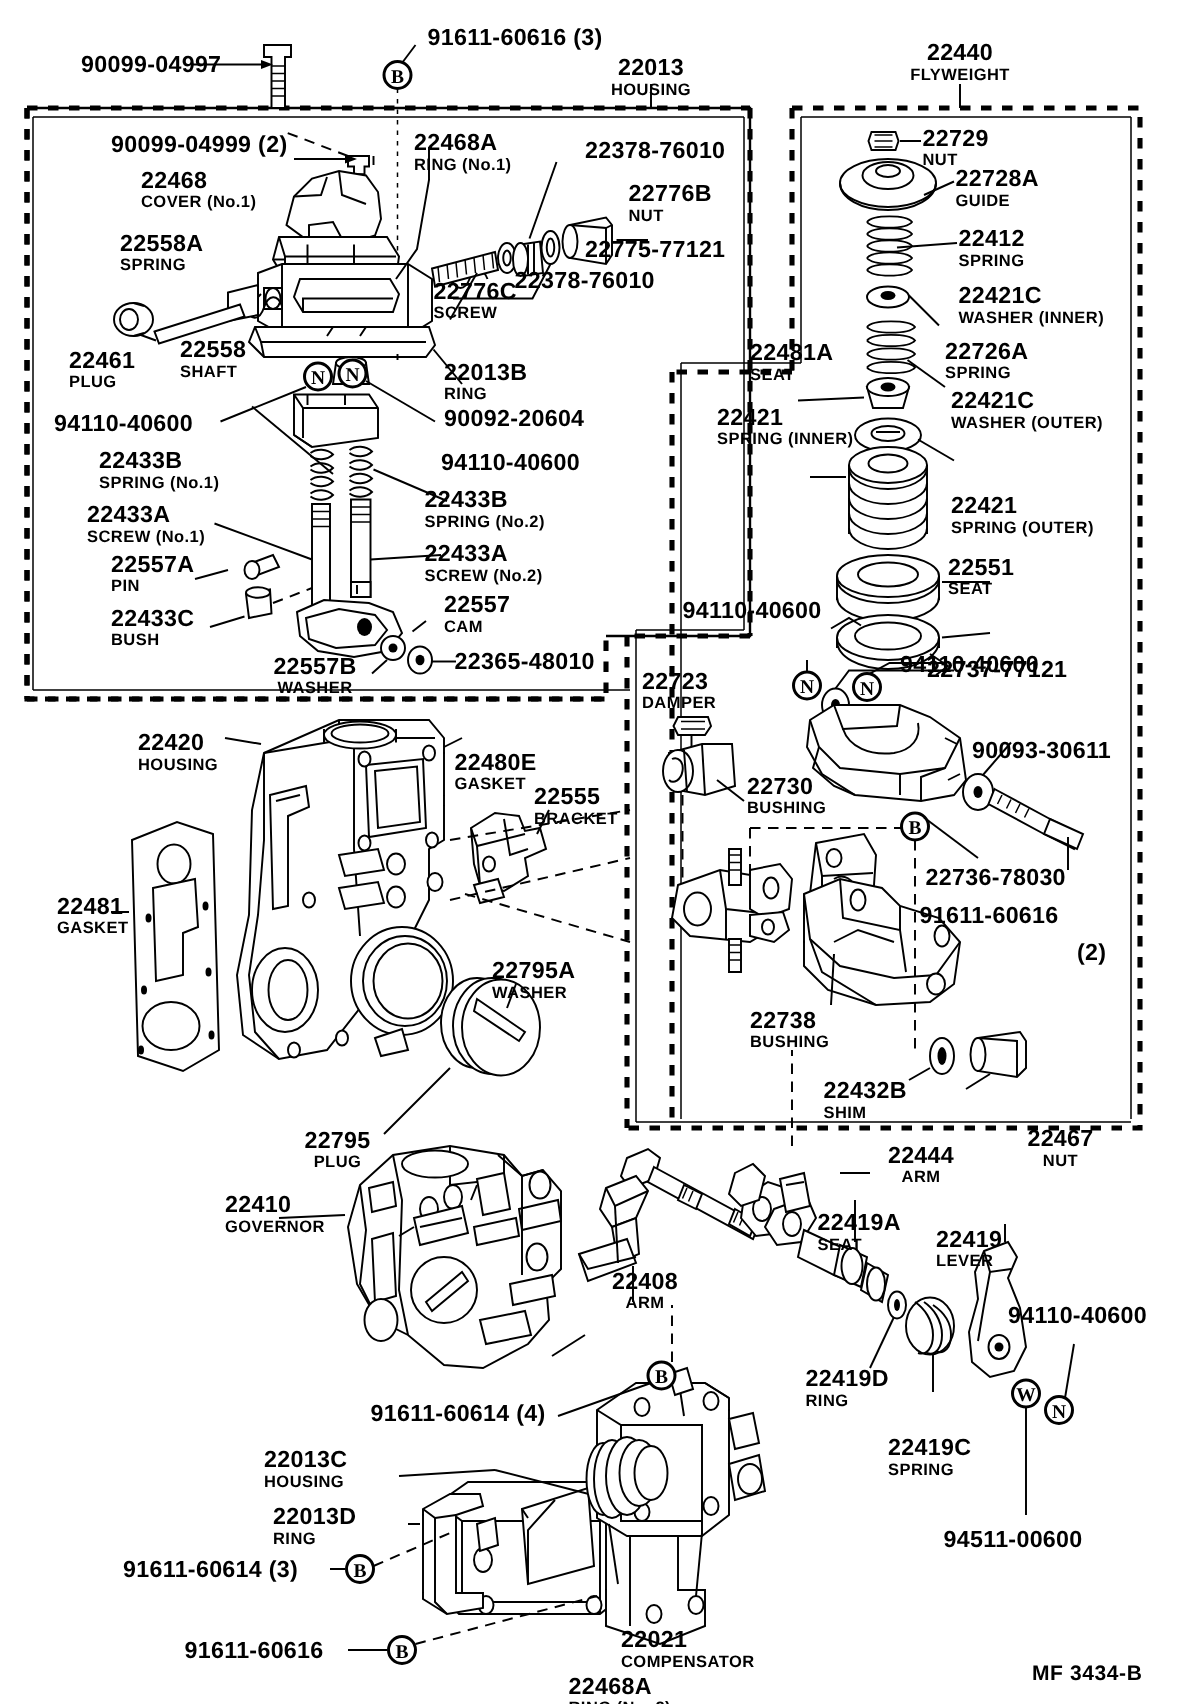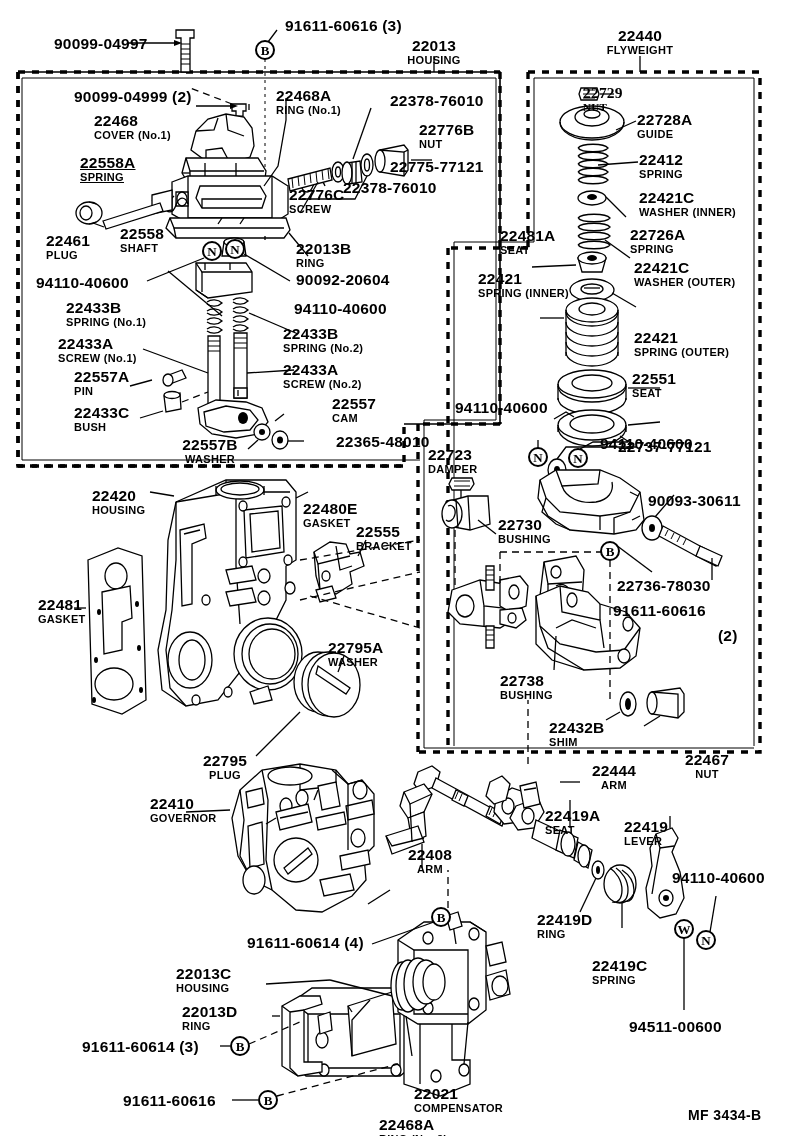--- a/index.html
+++ b/index.html
@@ -722,21 +722,21 @@
   </div>
 
   <div class="lbl" style="left:390px; top:159px;">
     <span class="num">22775-77121</span>
   </div>
 
   <div class="lbl" style="left:343px; top:180px;">
     <span class="num">22378-76010</span>
   </div>
 
-  <div class="lbl" style="left:80px; top:155px;text-decoration:underline;">
+  <div class="lbl" style="left:80px; top:155px;">
     <span class="num">22558A</span>
     <span class="sub">SPRING</span>
   </div>
 
   <div class="lbl" style="left:289px; top:187px;">
     <span class="num">22776C</span>
     <span class="sub">SCREW</span>
   </div>
 
   <div class="lbl" style="left:46px; top:233px;">
@@ -789,35 +789,35 @@
   <div class="lbl" style="left:74px; top:369px;">
     <span class="num">22557A</span>
     <span class="sub">PIN</span>
   </div>
 
   <div class="lbl" style="left:74px; top:405px;">
     <span class="num">22433C</span>
     <span class="sub">BUSH</span>
   </div>
 
-  <div class="lbl" style="left:296px; top:396px;margin-left:36px;">
+  <div class="lbl" style="left:296px; top:396px;">
     <span class="num">22557</span>
     <span class="sub">CAM</span>
   </div>
 
   <div class="lbl ctr" style="left:170px; top:437px; width:80px;">
     <span class="num">22557B</span>
     <span class="sub">WASHER</span>
   </div>
 
-  <div class="lbl" style="left:303px; top:434px;margin-left:33px;">
+  <div class="lbl" style="left:303px; top:434px;">
     <span class="num">22365-48010</span>
   </div>
 
-  <div class="lbl" style="left:583px; top:85px;font-family:Liberation Serif, serif;">
+  <div class="lbl" style="left:615px; top:85px;">
     <span class="num">22729</span>
     <span class="sub">NUT</span>
   </div>
 
   <div class="lbl" style="left:637px; top:112px;">
     <span class="num">22728A</span>
     <span class="sub">GUIDE</span>
   </div>
 
   <div class="lbl" style="left:639px; top:152px;">

